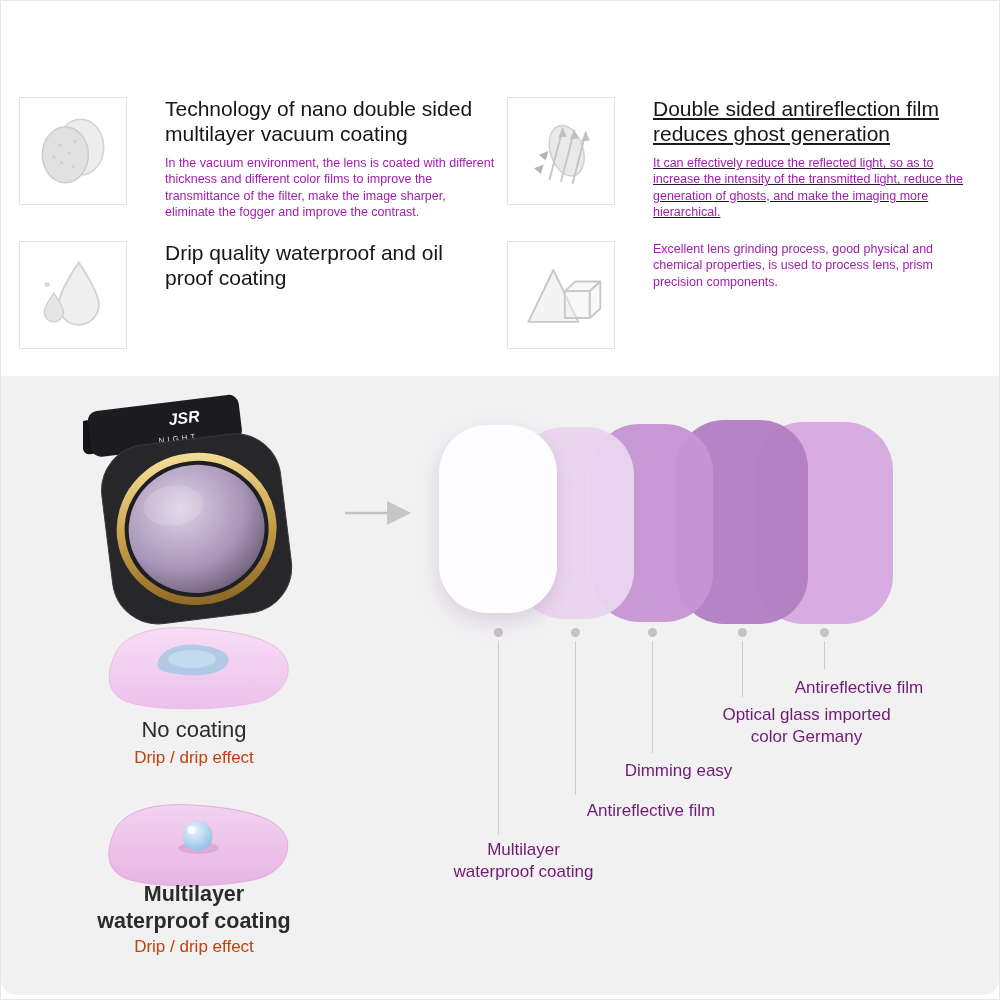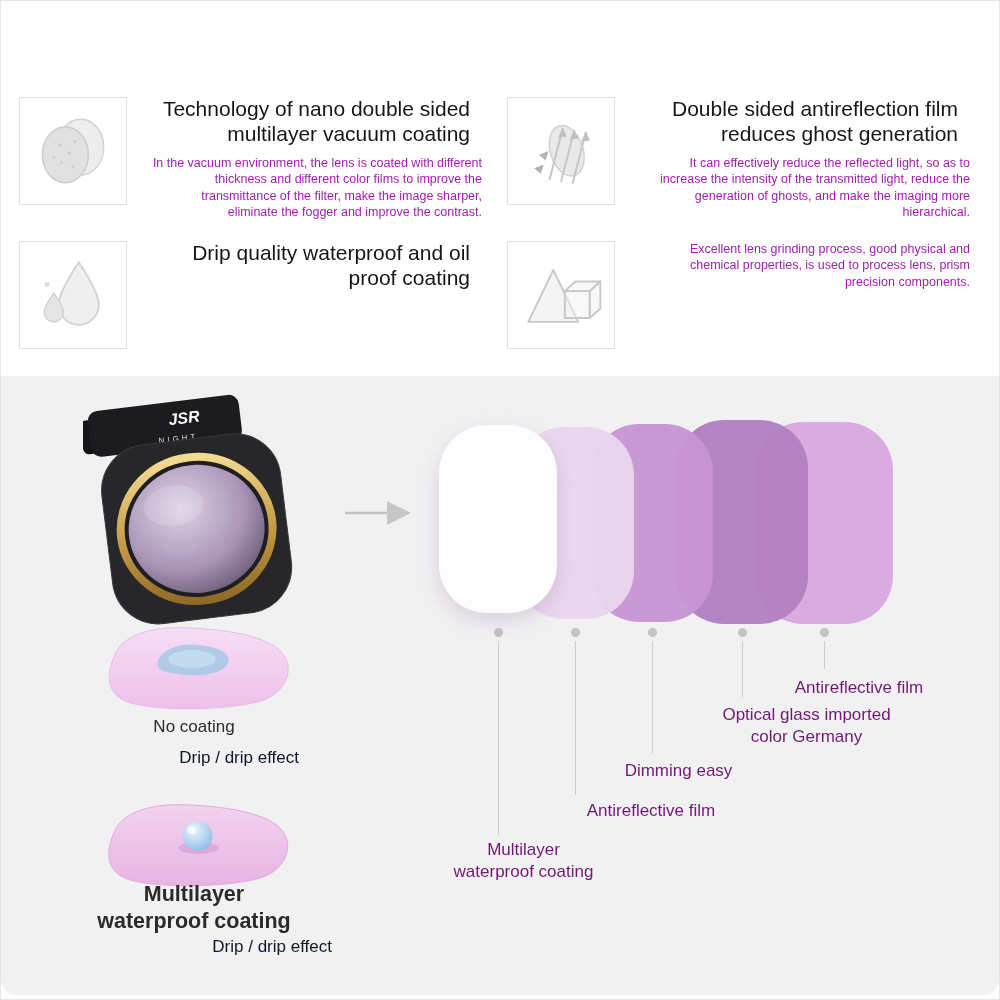--- a/index.html
+++ b/index.html
@@ -1,23 +1,23 @@
 <!DOCTYPE html>
 <html><head>
 <meta charset="utf-8">
 <style>
   html,body{margin:0;padding:0;background:#fff;}
   .page{position:relative;width:1000px;height:1000px;overflow:hidden;background:#ffffff;
         border:1px solid #e6e6e6;box-sizing:border-box;
         font-family:"Liberation Sans",sans-serif;color:#1a1a1a;}
 
   
-  .feature{position:absolute;display:flex;gap:25px;width:478px;text-align:right;}
+  .feature{position:absolute;display:flex;gap:38px;width:478px;}
   .f1{left:18px;top:96px;}
-  .f2{left:506px;top:96px;}
+  .f2{left:506px;top:96px;text-decoration:underline;}
   .f3{left:18px;top:240px;}
   .f4{left:506px;top:240px;}
   .icon-box{width:106px;height:106px;border:1px solid #e2e2e2;background:#fff;
             display:flex;align-items:center;justify-content:center;flex:0 0 auto;}
   .ftext{padding-top:0px;}
   .ftext h3{margin:0 0 9px 0;font-size:21px;font-weight:400;line-height:1.17;
             color:#161616;max-width:318px;}
   .ftext p{margin:0;font-size:12.5px;line-height:1.3;color:#a21caf;max-width:330px;}
 
   
@@ -38,24 +38,24 @@
   .l5{left:754px;top:421px;width:138px;height:202px;z-index:2;opacity:.96;}
 
   
   .dot{position:absolute;width:9px;height:9px;border-radius:50%;background:#c3c3c3;top:627px;}
   .vline{position:absolute;width:1px;background:#cccccc;}
   .layer-label{position:absolute;font-size:17px;color:#701a75;text-align:center;
                line-height:1.3;white-space:pre-line;}
 
   
   .demo-svg{position:absolute;}
-  .demo-title{position:absolute;font-size:17px;color:#2b2b2b;text-align:center;
+  .demo-title{position:absolute;font-size:22px;color:#2b2b2b;text-align:center;
               line-height:1.25;white-space:pre-line;}
   .demo-title.bold{font-weight:bold;font-size:21.5px;}
-  .demo-sub{position:absolute;font-size:17px;color:#0f172a;text-align:right;}
+  .demo-sub{position:absolute;font-size:17px;color:#c2410c;text-align:center;}
 </style>
 </head>
 <body>
 
 <div class="page">
 
   <section class="feature f1">
     <div class="icon-box">
       <svg width="96" height="96" viewBox="0 0 100 100">
         <ellipse cx="58" cy="46" rx="24" ry="29" fill="#ededed" stroke="#d2d2d2" stroke-width="1.5"></ellipse>

